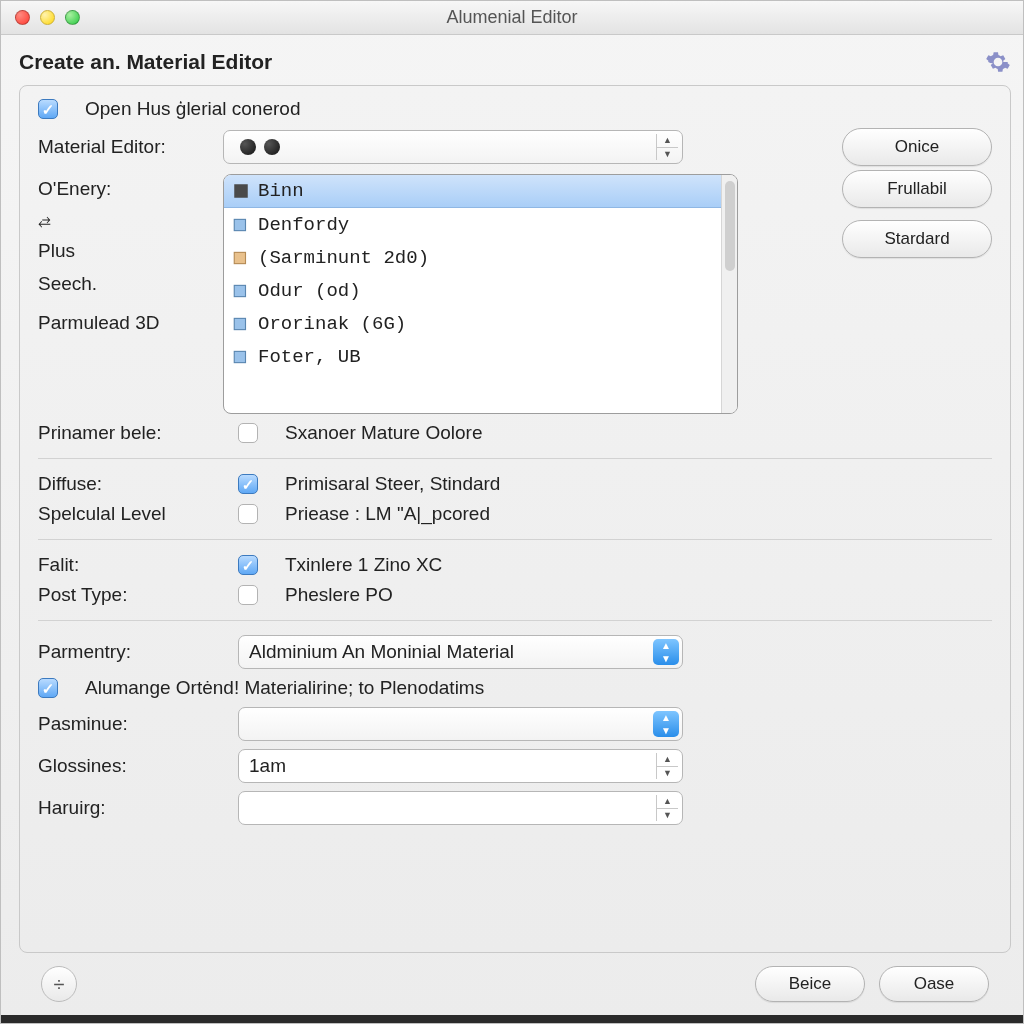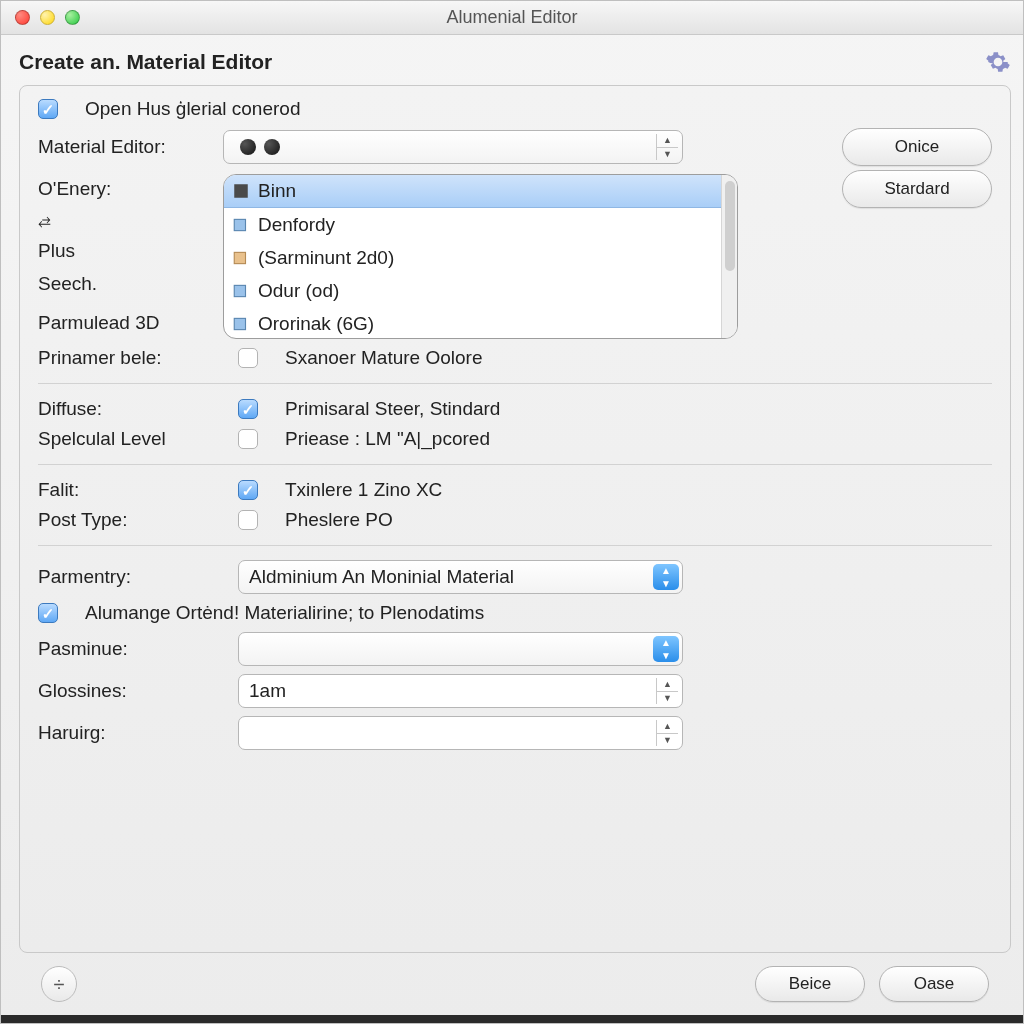--- a/index.html
+++ b/index.html
@@ -98,23 +98,23 @@
 .btn {
   min-width: 150px; height: 38px;
   border: 1px solid #b3b3b3; border-radius: 19px;
   background: linear-gradient(#ffffff,#e9e9e9);
   display:flex; align-items:center; justify-content:center;
   font-size: 17px; cursor:pointer;
   box-shadow: 0 1px 1px rgba(0,0,0,.08);
 }
 .btn.small { min-width: 110px; height: 36px; }
 .listbox {
-  width: 515px; height: 165px;
-  border: 1px solid #9d9d9d; border-radius: 13px;
-  background: #fff; position: relative; overflow:hidden;
+  width: 515px; height: 240px;
+  border: 1px solid #9d9d9d; border-radius: 8px;
+  background: #fff; position: relative; overflow:hidden;font-family:Liberation Mono, monospace;
 }
 .listinner { position:absolute; inset:0 16px 0 0; overflow:hidden; }
 .listitem {
   height: 33px; display:flex; align-items:center; gap:8px;
   padding: 0 8px; font-size: 19px;
 }
 .listitem.sel { background: linear-gradient(#cfe3fb,#a9cef7); border-bottom:1px solid #8fb7e4; }
 .licon { width: 18px; height: 18px; flex-shrink:0; }
 .scrolltrack { position:absolute; right:0; top:0; bottom:0; width:16px; background:#f0f0f0; border-left:1px solid #d6d6d6; }
 .scrollthumb { position:absolute; right:2px; top:6px; width:10px; height:90px; background:#cfcfcf; border-radius:5px; }
@@ -223,20 +223,21 @@
                   <rect x="2" y="3" width="10" height="10" fill="#9ac2ea" stroke="#5a86b0"></rect>
                 </svg>
               <span>Foter, UB</span>
             </div>
           </div>
           <div class="scrolltrack">
             <div class="scrollthumb"></div>
           </div>
         </div>
         <div class="rightcol" style="margin-top:-4px;">
+          <div class="btn">Frullabil</div>
           <div class="btn">Stardard</div>
         </div>
       </div>
 
       <div class="row">
         <label class="lbl">Prinamer bele:</label>
         <span class="checkbox plain"></span>
         <span>Sxanoer Mature Oolore</span>
       </div>
 

